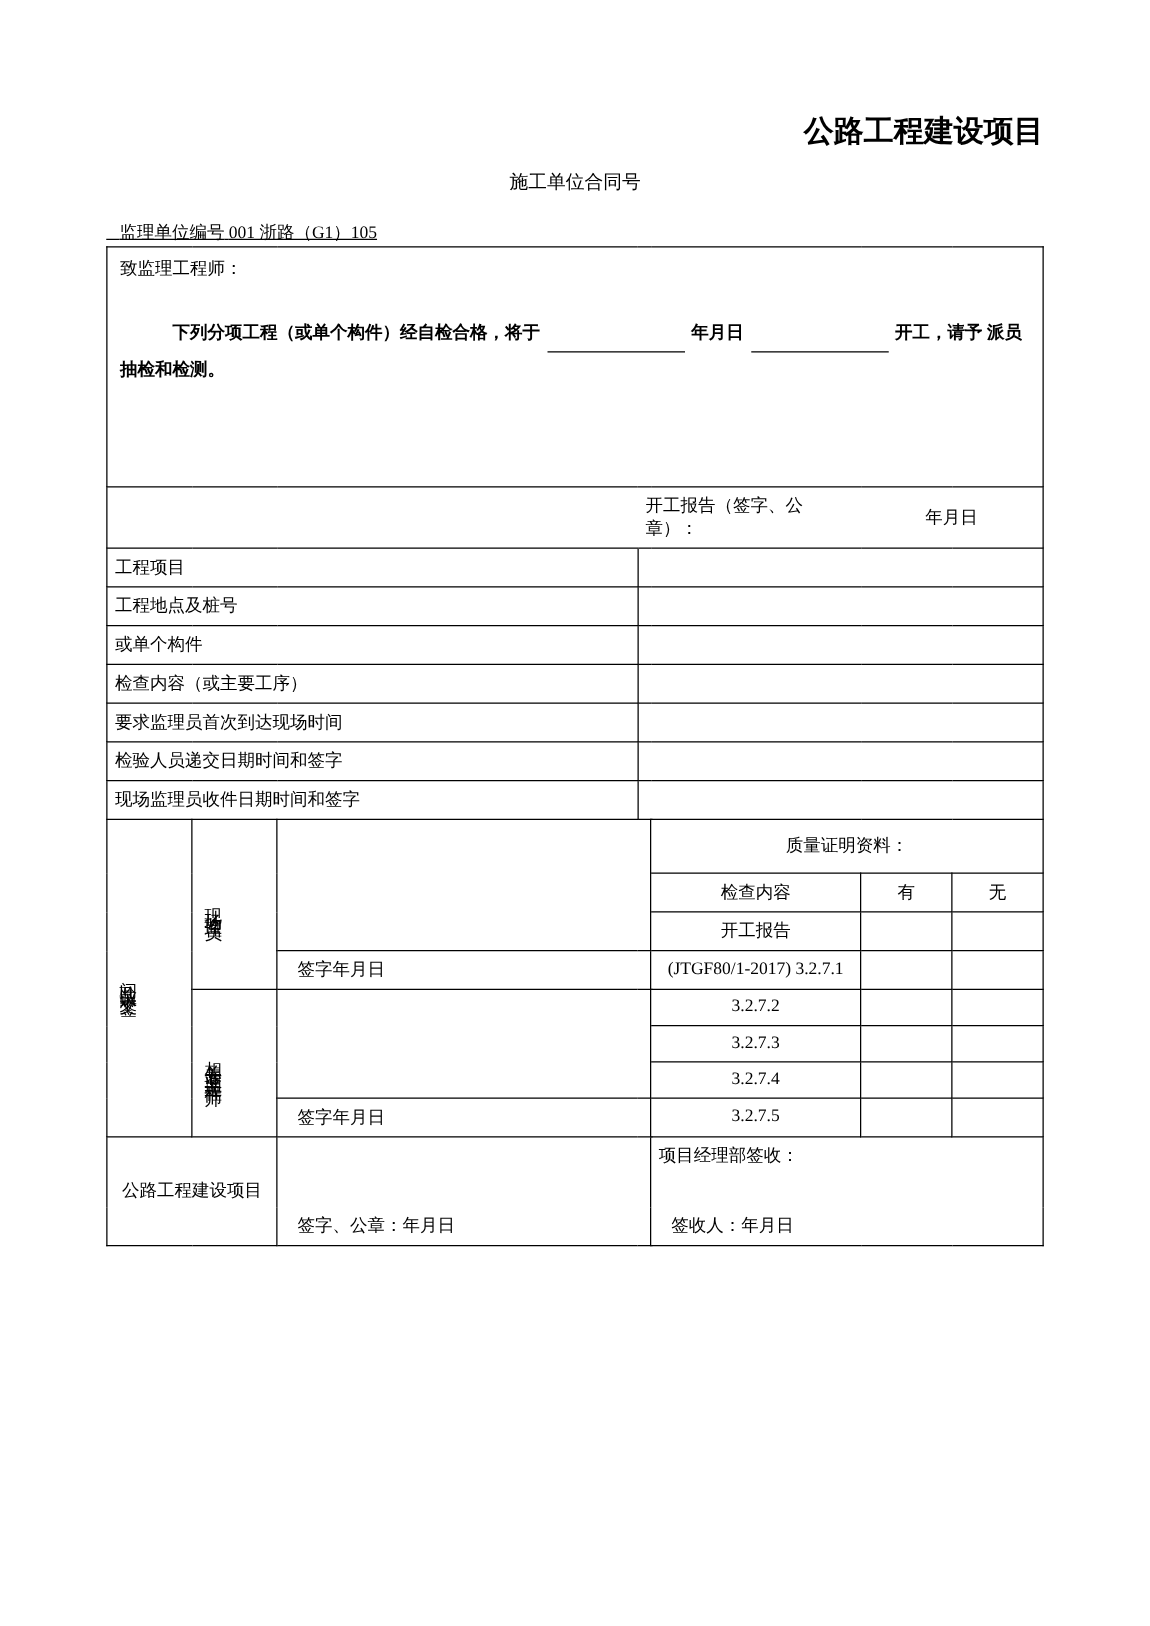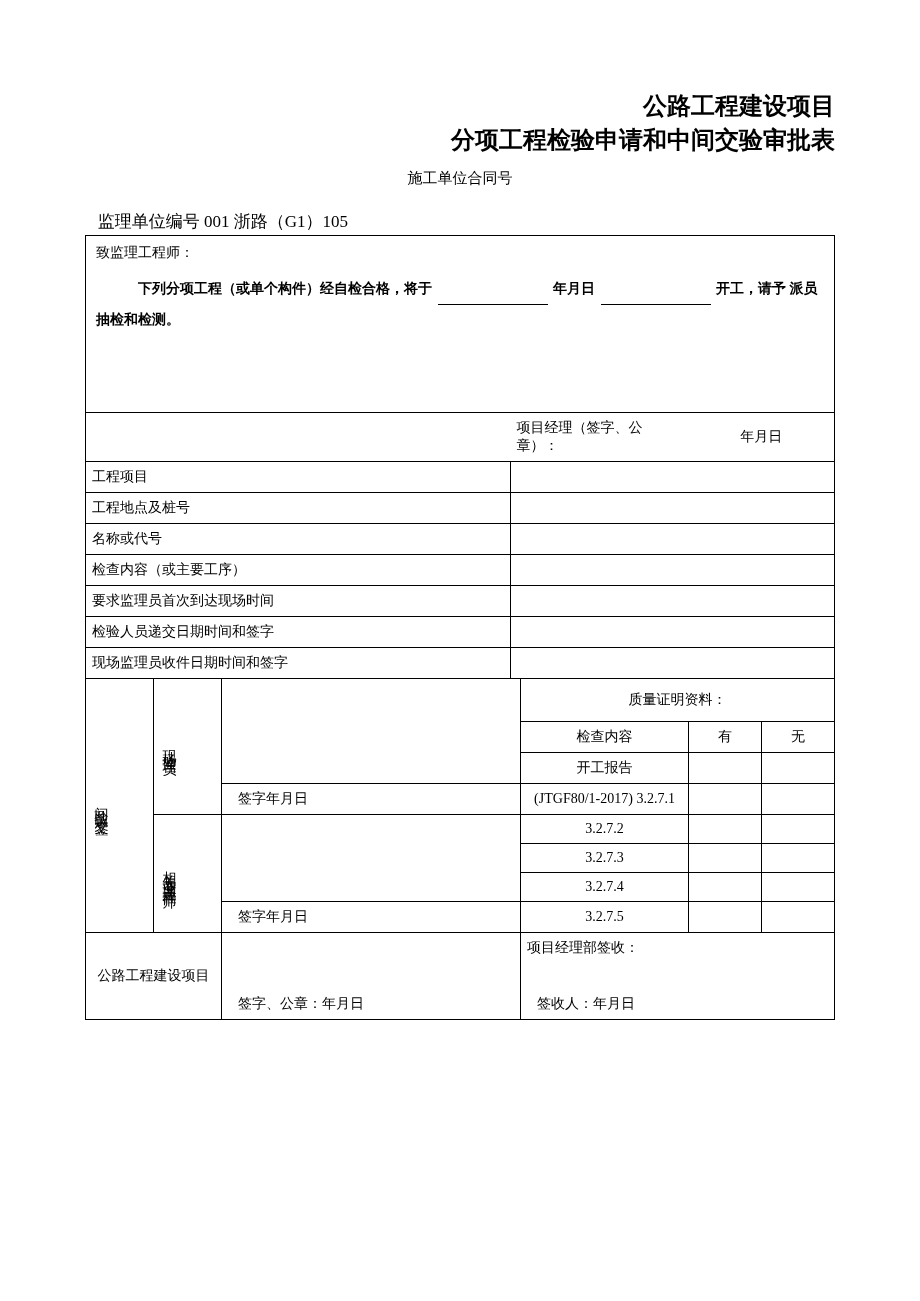--- a/index.html
+++ b/index.html
@@ -1,47 +1,46 @@
 <!DOCTYPE html>
 <html><head>
   <meta charset="utf-8">
   <style>
     body { font-family: "SimSun", "宋体", serif; background: #fff; width: 920px; margin: 0 auto; padding: 90px 85px 60px; box-sizing: border-box; color: #000; font-size: 15px; }
     .title-block { text-align: right; margin-bottom: 8px; }
     .title-block .t1 { font-size: 24px; font-weight: bold; line-height: 1.4; }
     .title-block .t2 { font-size: 24px; font-weight: bold; line-height: 1.4; }
     .contract-line { text-align: center; font-size: 15px; margin: 12px 0 22px; }
-    .supervision-number { font-size: 17px; }
+    .supervision-number { font-size: 14px; text-decoration: underline; }
     .uline { display: inline-block; border-bottom: 1px solid #000; min-width: 110px; vertical-align: bottom; height: 1.1em; margin: 0 2px; }
     table.main { border-collapse: collapse; width: 100%; margin-top: 2px; }
     table.main td { border: 1px solid #000; padding: 6px 6px; font-size: 14px; vertical-align: middle; }
     .nb-top { border-top: none !important; }
     .nb-bot { border-bottom: none !important; margin-left: 32px; }
     .nb-left { border-left: none !important; }
     .nb-right { border-right: none !important; }
     .introbox { height: auto; vertical-align: top !important; padding: 8px 10px !important; }
-    .introbox .line1 { margin-bottom: 12px; }
+    .introbox .line1 { margin-bottom: 28px; }
     .introbox .line2 { text-indent: 3em; margin-bottom: 10px; line-height: 2.2; font-weight: bold; }
     .introbox .spacer { height: 58px; }
     .signrow td { height: 34px; }
     .rowlab { height: 30px; margin-left: 35px; }
     .vtext { writing-mode: vertical-rl; text-orientation: upright; letter-spacing: 3px; text-align: center; }
     .center { text-align: center; }
     .h36 { height: 30px; }
     .h46 { height: 44px; }
     td.sigrow { vertical-align: bottom !important; text-align: left; }
     .sigflex { display: flex; justify-content: flex-start; padding: 0 10px; }
     .mini .t { text-align: center; }
   </style>
 </head>
 <body>
 
 <div class="title-block">
   <div class="t1">公路工程建设项目</div>
-  <div class="t2">分项工程检验申请和中间交验审批表</div>
 </div>
 
 <div class="contract-line">施工单位合同号</div>
 
 <div class="supervision-number">
   &nbsp;&nbsp;&nbsp;<span>监理单位编号</span>
   <span>001 浙路（G1）105</span>
 </div>
 
 <table class="main">
@@ -56,34 +55,34 @@
         <span>年月日</span>
         <span class="uline"></span>
         <span>开工，请予</span>
         <span>派员抽检和检测。</span>
       </div>
       <div class="spacer"></div>
     </td>
   </tr>
   <tr class="signrow">
     <td colspan="3" class="nb-top nb-right"></td>
-    <td colspan="3" class="nb-top nb-left nb-right">项目经理（签字、公章）：</td>
+    <td colspan="3" class="nb-top nb-left nb-right">开工报告（签字、公章）：</td>
     <td colspan="2" class="nb-top nb-left center">年月日</td>
   </tr>
 
   <tr class="rowlab">
         <td colspan="3">工程项目</td>
         <td colspan="5"></td>
       </tr>
   <tr class="rowlab">
         <td colspan="3">工程地点及桩号</td>
         <td colspan="5"></td>
       </tr>
   <tr class="rowlab">
-        <td colspan="3">名称或代号</td>
+        <td colspan="3">或单个构件</td>
         <td colspan="5"></td>
       </tr>
   <tr class="rowlab">
         <td colspan="3">检查内容（或主要工序）</td>
         <td colspan="5"></td>
       </tr>
   <tr class="rowlab">
         <td colspan="3">要求监理员首次到达现场时间</td>
         <td colspan="5"></td>
       </tr>

